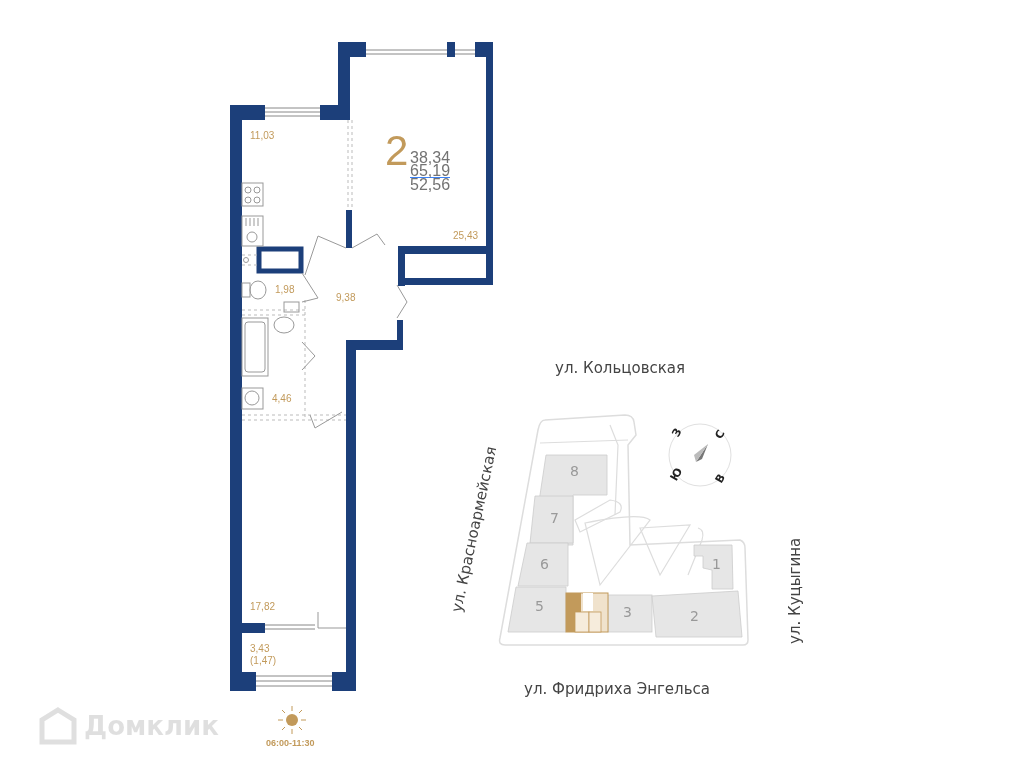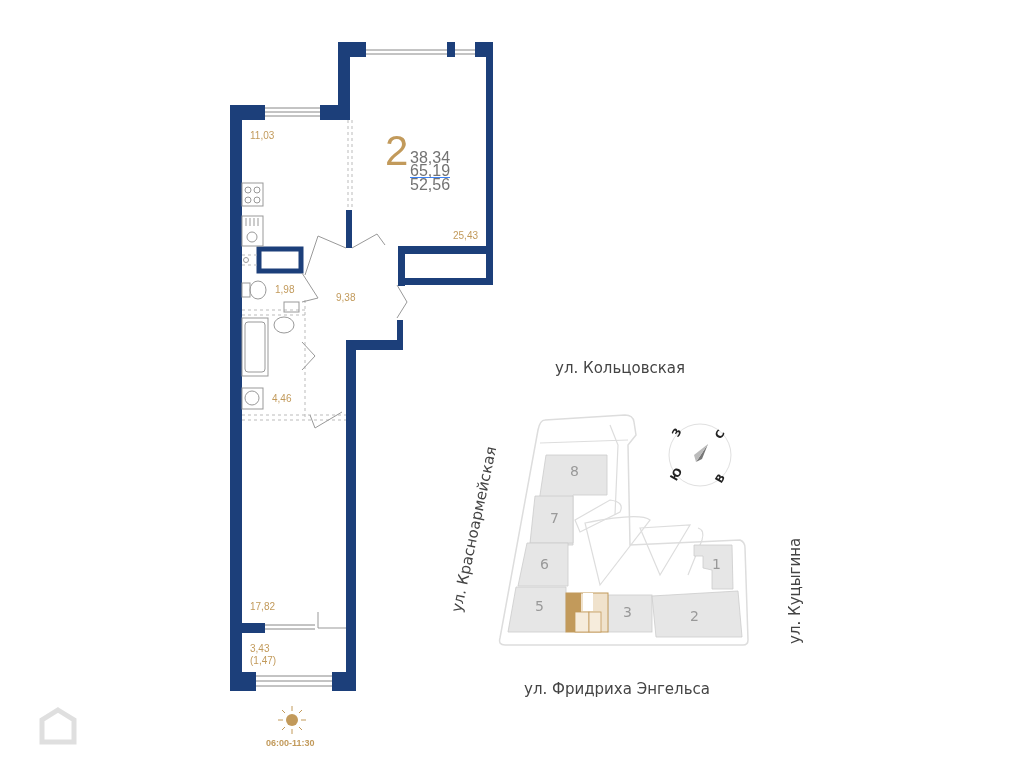--- a/index.html
+++ b/index.html
@@ -147,20 +147,21 @@
     <line x1="26" y1="6" x2="23" y2="9"></line>
       <line x1="6" y1="26" x2="9" y2="23"></line>
   </g>
 </svg>
 <div class="abs" style="left:266px;top:738px;color:#c29a5b;font-size:9px;font-weight:bold;font-family:Liberation Sans, sans-serif;">06:00-11:30</div>
 
 <div class="abs" style="left:38px;top:706px;display:flex;align-items:center;opacity:0.12;">
   <svg width="40" height="40" viewBox="0 0 40 40">
     <path d="M20 4 L36 14 L36 36 L4 36 L4 14 Z" fill="none" stroke="#000" stroke-width="5"></path>
   </svg>
+  <span style="font-size:26px;font-weight:bold;color:#000;margin-left:6px;font-family:'DejaVu Sans',sans-serif;">Домклик</span>
 </div>
 
 <svg class="abs" style="left:0;top:0" width="1024" height="768" viewBox="0 0 1024 768">
 
   <path d="M545 420 L625 415 Q633 415 634 422 L636 435 L628 445 L630 545 L740 540 Q745 542 745 548 L748 640 Q748 645 743 645 L655 645 L505 645 Q498 645 500 638 L538 430 Q540 420 545 420 Z" fill="none" stroke="#ddd" stroke-width="1.5"></path>
 
   <g fill="none" stroke="#ddd" stroke-width="1.2">
     <line x1="540" y1="443" x2="628" y2="440"></line>
     <path d="M610 425 L618 445 L615 515"></path>
     <path d="M575 520 L610 500 Q625 502 620 512 L580 532 Z"></path>

